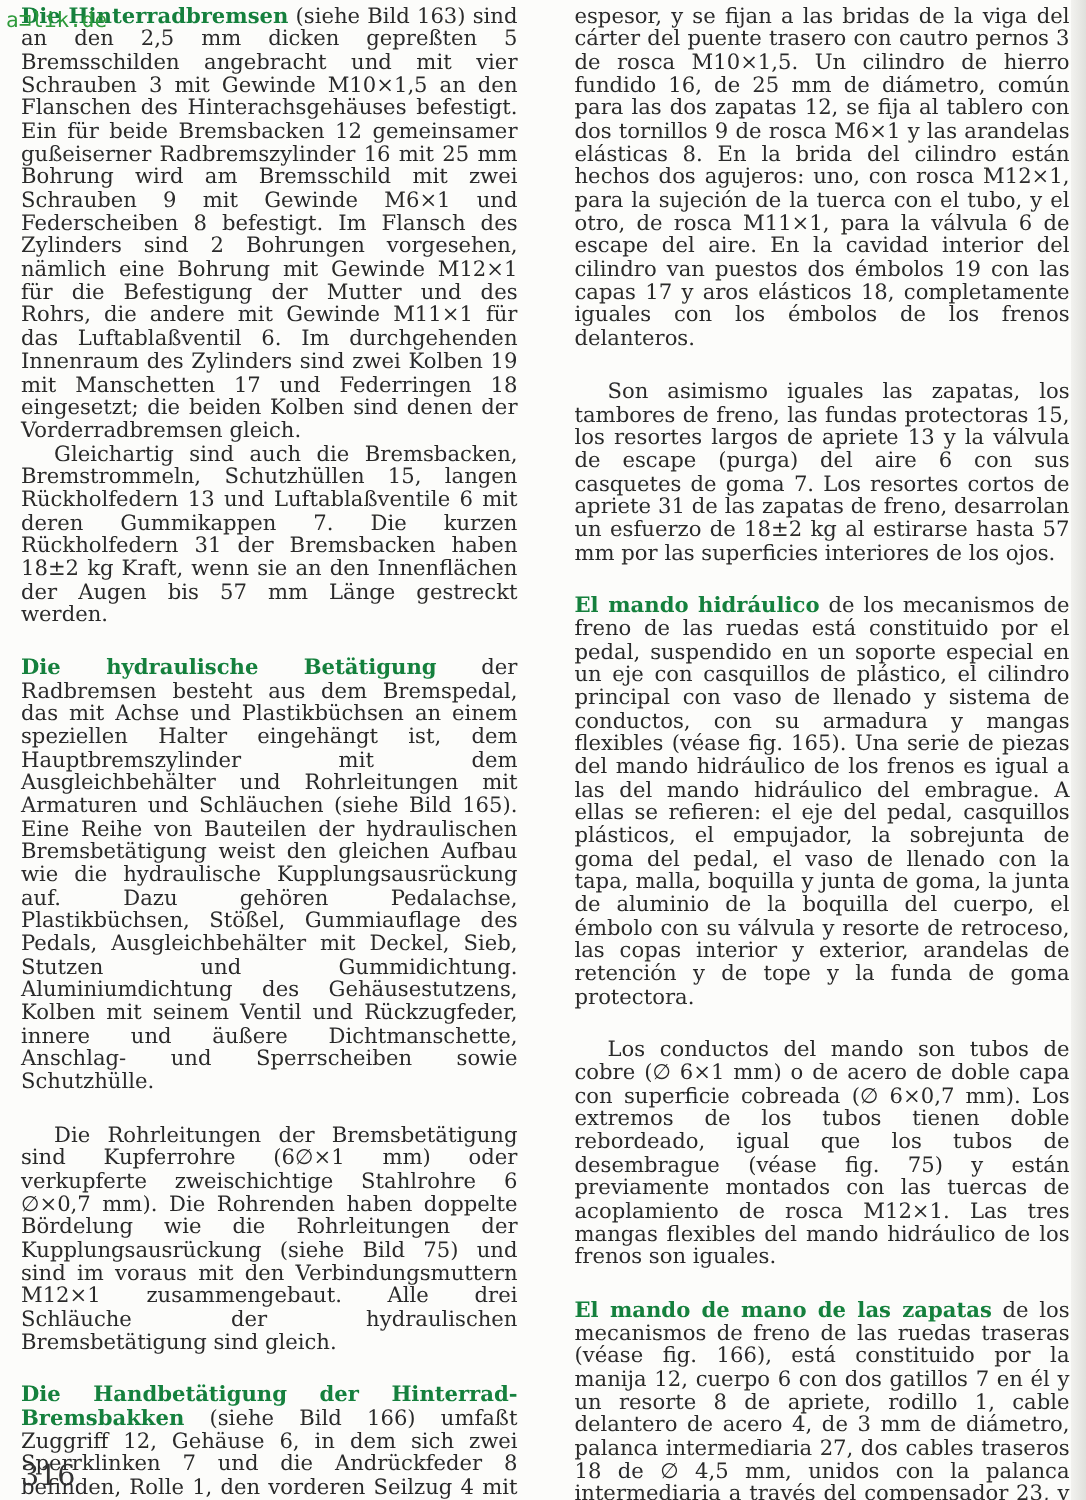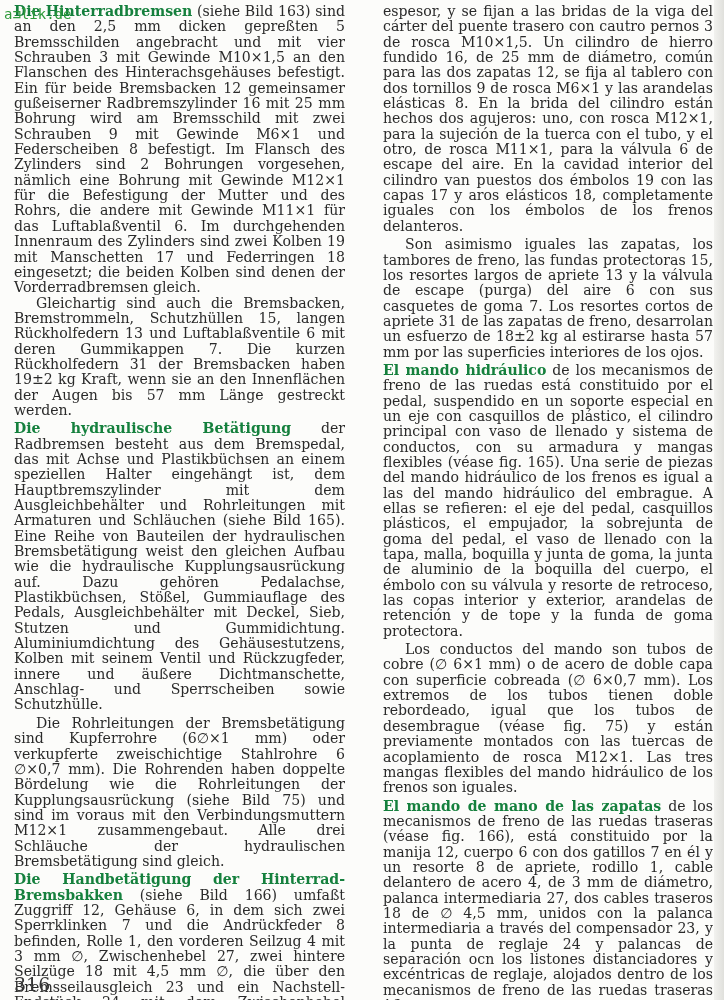--- a/index.html
+++ b/index.html
@@ -16,39 +16,39 @@
     }
     .col {
       position: absolute; top: 4px;
       font-size: 14.1px; line-height: 15.35px;
       text-align: justify; hyphens: none;
     }
     .col-left { left: 14px; width: 331px; }
     .col-right { left: 383px; width: 330px; }
     .para { margin: 0; }
     .para.indent { text-indent: 22px; }
-    .para.gap { margin-top: 3px; }
+    .para.gap { margin-top: 20px; }
     .para b { font-weight: bold; color: #15803d; }
     .page-number {
       position: absolute; left: 14px; top: 973px;
       font-size: 19px; color: #333;
     }
     .right-edge {
       position: absolute; right: 0; top: 0; width: 10px; height: 1000px;
       background: linear-gradient(to right, #f2f2ef, #e0e0dc);
     }
   </style>
 </head>
 <body>
 
 <div class="watermark">a⊐lik.de</div>
 
 <div class="col col-left">
   <p class="para"><b>Die Hinterradbremsen</b><span> (siehe Bild 163) sind an den 2,5 mm dicken gepreßten 5 Bremsschilden angebracht und mit vier Schrauben 3 mit Gewinde M10×1,5 an den Flanschen des Hinterachsgehäuses befestigt. Ein für beide Bremsbacken 12 gemeinsamer gußeiserner Radbremszylinder 16 mit 25 mm Bohrung wird am Bremsschild mit zwei Schrauben 9 mit Gewinde M6×1 und Federscheiben 8 befestigt. Im Flansch des Zylinders sind 2 Bohrungen vorgesehen, nämlich eine Bohrung mit Gewinde M12×1 für die Befestigung der Mutter und des Rohrs, die andere mit Gewinde M11×1 für das Luftablaßventil 6. Im durchgehenden Innenraum des Zylinders sind zwei Kolben 19 mit Manschetten 17 und Federringen 18 eingesetzt; die beiden Kolben sind denen der Vorderradbremsen gleich.</span></p>
-  <p class="para indent"><span>Gleichartig sind auch die Bremsbacken, Bremstrommeln, Schutzhüllen 15, langen Rückholfedern 13 und Luftablaßventile 6 mit deren Gummikappen 7. Die kurzen Rückholfedern 31 der Bremsbacken haben 19±2 kg Kraft, wenn sie an den Innenflächen der Augen bis 57 mm Länge gestreckt werden.</span></p>
+  <p class="para indent"><span>Gleichartig sind auch die Bremsbacken, Bremstrommeln, Schutzhüllen 15, langen Rückholfedern 13 und Luftablaßventile 6 mit deren Gummikappen 7. Die kurzen Rückholfedern 31 der Bremsbacken haben 18±2 kg Kraft, wenn sie an den Innenflächen der Augen bis 57 mm Länge gestreckt werden.</span></p>
   <p class="para gap"><b>Die hydraulische Betätigung</b><span> der Radbremsen besteht aus dem Bremspedal, das mit Achse und Plastikbüchsen an einem speziellen Halter eingehängt ist, dem Hauptbremszylinder mit dem Ausgleichbehälter und Rohrleitungen mit Armaturen und Schläuchen (siehe Bild 165). Eine Reihe von Bauteilen der hydraulischen Bremsbetätigung weist den gleichen Aufbau wie die hydraulische Kupplungsausrückung auf. Dazu gehören Pedalachse, Plastikbüchsen, Stößel, Gummiauflage des Pedals, Ausgleichbehälter mit Deckel, Sieb, Stutzen und Gummidichtung. Aluminiumdichtung des Gehäusestutzens, Kolben mit seinem Ventil und Rückzugfeder, innere und äußere Dichtmanschette, Anschlag- und Sperrscheiben sowie Schutzhülle.</span></p>
   <p class="para indent gap"><span>Die Rohrleitungen der Bremsbetätigung sind Kupferrohre (6∅×1 mm) oder verkupferte zweischichtige Stahlrohre 6 ∅×0,7 mm). Die Rohrenden haben doppelte Bördelung wie die Rohrleitungen der Kupplungsausrückung (siehe Bild 75) und sind im voraus mit den Verbindungsmuttern M12×1 zusammengebaut. Alle drei Schläuche der hydraulischen Bremsbetätigung sind gleich.</span></p>
   <p class="para gap"><b>Die Handbetätigung der Hinterrad-Bremsbakken</b><span> (siehe Bild 166) umfaßt Zuggriff 12, Gehäuse 6, in dem sich zwei Sperrklinken 7 und die Andrückfeder 8 befinden, Rolle 1, den vorderen Seilzug 4 mit 3 mm ∅, Zwischenhebel 27, zwei hintere Seilzüge 18 mit 4,5 mm ∅, die über den Bremsseilausgleich 23 und ein Nachstell-Endstück 24 mit dem Zwischenhebel verbunden sind, sowie die Spreizhebel mit Abstandplatten und Nachstellexzentern, die in den Hinterradbremsen 16 angeordnet sind.</span></p>
 </div>
 
 <div class="col col-right">
   <p class="para"><span>espesor, y se fijan a las bridas de la viga del cárter del puente trasero con cautro pernos 3 de rosca M10×1,5. Un cilindro de hierro fundido 16, de 25 mm de diámetro, común para las dos zapatas 12, se fija al tablero con dos tornillos 9 de rosca M6×1 y las arandelas elásticas 8. En la brida del cilindro están hechos dos agujeros: uno, con rosca M12×1, para la sujeción de la tuerca con el tubo, y el otro, de rosca M11×1, para la válvula 6 de escape del aire. En la cavidad interior del cilindro van puestos dos émbolos 19 con las capas 17 y aros elásticos 18, completamente iguales con los émbolos de los frenos delanteros.</span></p>
   <p class="para indent gap"><span>Son asimismo iguales las zapatas, los tambores de freno, las fundas protectoras 15, los resortes largos de apriete 13 y la válvula de escape (purga) del aire 6 con sus casquetes de goma 7. Los resortes cortos de apriete 31 de las zapatas de freno, desarrolan un esfuerzo de 18±2 kg al estirarse hasta 57 mm por las superficies interiores de los ojos.</span></p>
   <p class="para gap"><b>El mando hidráulico</b><span> de los mecanismos de freno de las ruedas está constituido por el pedal, suspendido en un soporte especial en un eje con casquillos de plástico, el cilindro principal con vaso de llenado y sistema de conductos, con su armadura y mangas flexibles (véase fig. 165). Una serie de piezas del mando hidráulico de los frenos es igual a las del mando hidráulico del embrague. A ellas se refieren: el eje del pedal, casquillos plásticos, el empujador, la sobrejunta de goma del pedal, el vaso de llenado con la tapa, malla, boquilla y junta de goma, la junta de aluminio de la boquilla del cuerpo, el émbolo con su válvula y resorte de retroceso, las copas interior y exterior, arandelas de retención y de tope y la funda de goma protectora.</span></p>
   <p class="para indent gap"><span>Los conductos del mando son tubos de cobre (∅ 6×1 mm) o de acero de doble capa con superficie cobreada (∅ 6×0,7 mm). Los extremos de los tubos tienen doble rebordeado, igual que los tubos de desembrague (véase fig. 75) y están previamente montados con las tuercas de acoplamiento de rosca M12×1. Las tres mangas flexibles del mando hidráulico de los frenos son iguales.</span></p>

